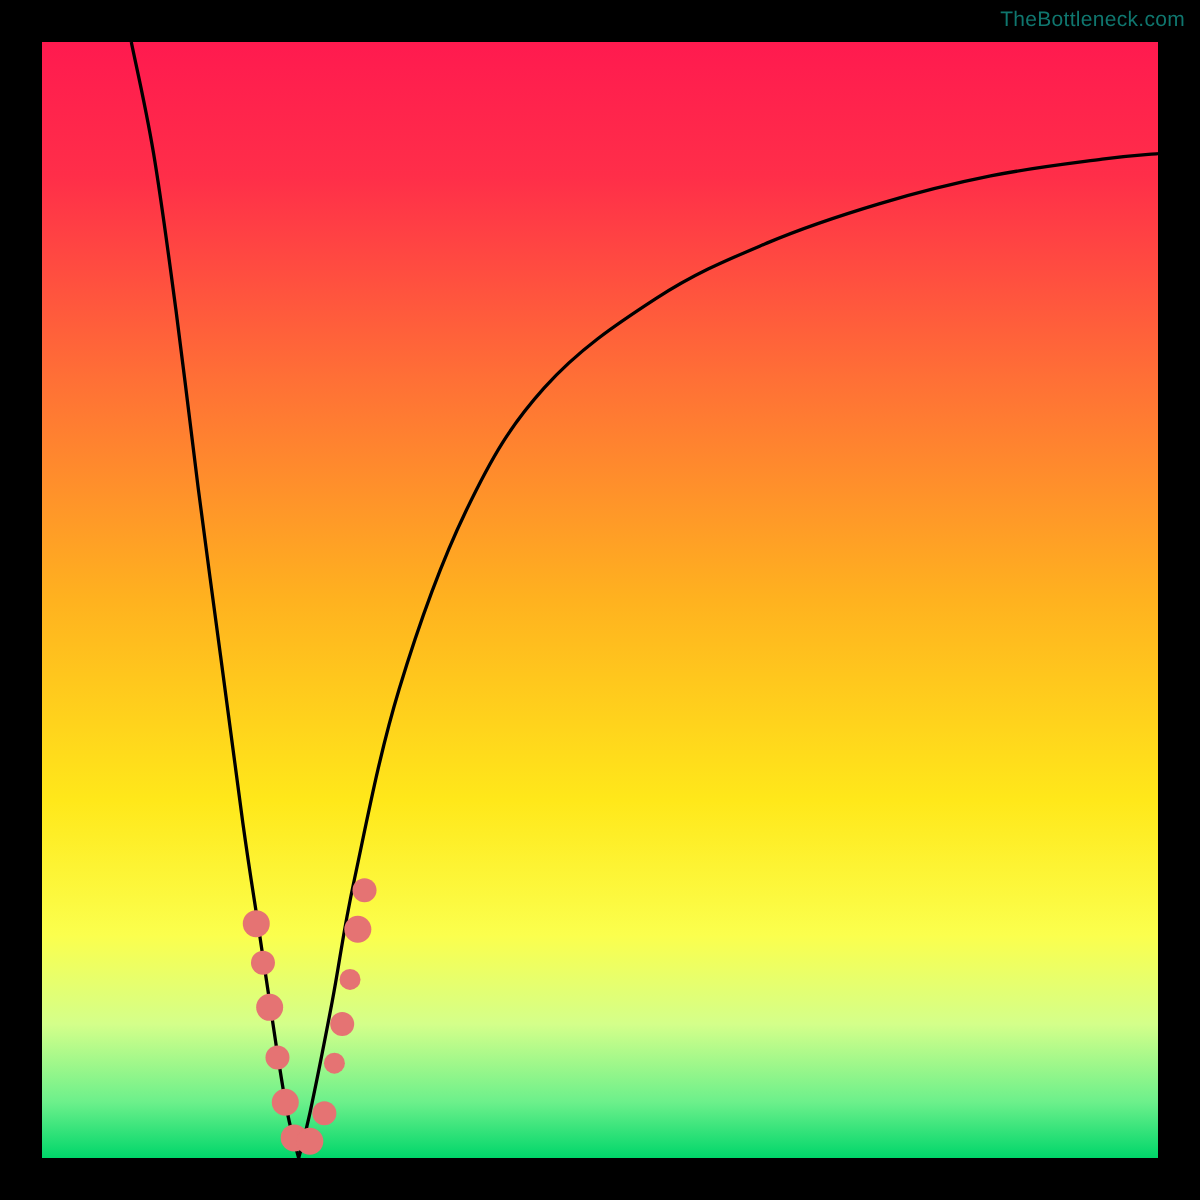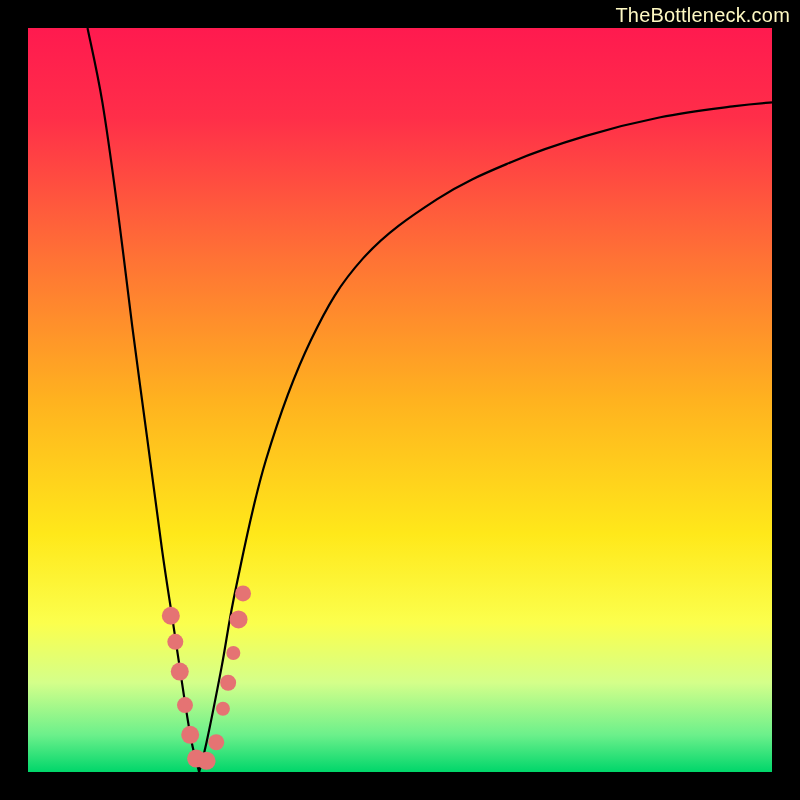--- a/index.html
+++ b/index.html
@@ -22,22 +22,22 @@
     top: 28px;
     left: 28px;
     width: 744px;   
     height: 744px;
     overflow: hidden;
   }
   .watermark {
     position: absolute;
     top: 4px;
     right: 10px;
-    color: #fef9c3;
-    font-size: 20px;
+    color: #0f766e;
+    font-size: 14px;
     letter-spacing: 0.2px;
     font-weight: 400;
     user-select: none;
   }
   svg { display: block; }
 </style>
 </head>
 <body>
 
 <div class="frame">

